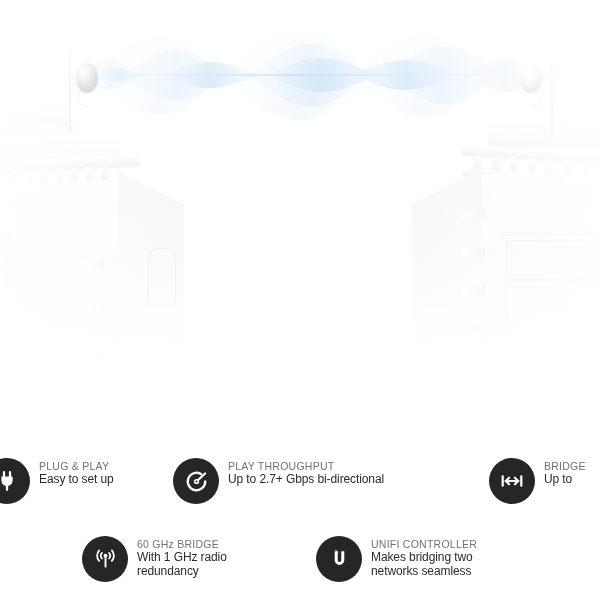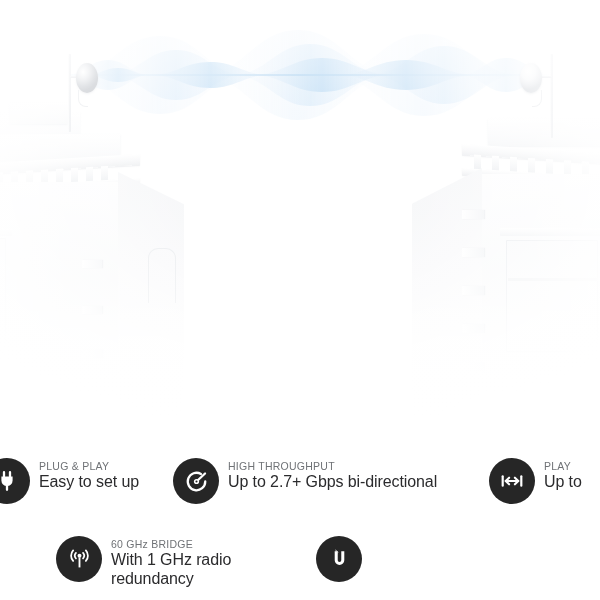--- a/index.html
+++ b/index.html
@@ -182,34 +182,34 @@
     white-space: nowrap;
   }
   .feat-label {
     font-size: 10.5px;
     letter-spacing: 0.25px;
     color: #6f7276;
     line-height: 1.25;
     font-weight: 400;
   }
   .feat-value {
-    font-size: 16px;
+    font-size: 12px;
     color: #2b2b2d;
     line-height: 1.16;
     font-weight: 400;
     letter-spacing: -0.1px;
     white-space: pre-line;
   }
 
   
   .feat-plug       { left: -16px;  top: 10px; }
   .feat-throughput { left: 173px;  top: 10px; }
   .feat-range      { left: 489px;  top: 10px; }
   
-  .feat-bridge     { left: 56px;   top: 88px; }
+  .feat-bridge     { left: 82px;   top: 88px; }
   .feat-unifi      { left: 316px;  top: 88px; }
 </style>
 </head>
 <body>
 
 <div class="hero">
 
   <div class="building" style="left:-30px; top:110px; width:300px; height:330px;">
 
     <div class="roofbox" style="left:10px; top:2px; width:100px; height:36px; border-radius:2px;"></div>
@@ -383,36 +383,36 @@
   <div class="feat feat-throughput">
     <div class="feat-icon">
       <svg width="25" height="25" viewBox="0 0 24 24" fill="none">
         <path d="M20.4 12a8.4 8.4 0 1 1-4.1-7.2" stroke="#fff" stroke-width="2.2" stroke-linecap="round"></path>
         <path d="M12 12 20.2 4.3" stroke="#fff" stroke-width="2.2" stroke-linecap="round"></path>
         <circle cx="12" cy="12" r="2.5" fill="#fff"></circle>
         <circle cx="12" cy="12" r="1.0" fill="#262626"></circle>
       </svg>
     </div>
     <div class="feat-text">
-      <div class="feat-label">HIGH THROUGHPUT</div>
+      <div class="feat-label">PLAY THROUGHPUT</div>
       <div class="feat-value">Up to 2.7+ Gbps bi-directional</div>
     </div>
   </div>
 
   <div class="feat feat-range">
     <div class="feat-icon">
       <svg width="26" height="26" viewBox="0 0 26 26" fill="none">
         <rect x="2.6" y="7.2" width="2.2" height="11.6" rx="1.1" fill="#fff"></rect>
         <rect x="21.2" y="7.2" width="2.2" height="11.6" rx="1.1" fill="#fff"></rect>
         <path d="M6.8 13h12.4" stroke="#fff" stroke-width="2.1" stroke-linecap="round"></path>
         <path d="M10.1 9.7 6.7 13l3.4 3.3M15.9 9.7 19.3 13l-3.4 3.3" stroke="#fff" stroke-width="2.1" stroke-linecap="round" stroke-linejoin="round"></path>
       </svg>
     </div>
     <div class="feat-text">
-      <div class="feat-label">PLAY</div>
+      <div class="feat-label">BRIDGE</div>
       <div class="feat-value">Up to</div>
     </div>
   </div>
 
   <div class="feat feat-bridge">
     <div class="feat-icon">
       <svg width="25" height="25" viewBox="0 0 24 24" fill="none">
         <circle cx="12" cy="8.3" r="1.9" fill="#fff"></circle>
         <path d="M11.1 10v9.6h1.8V10" fill="#fff"></path>
         <path d="M8.6 5.6a4.1 4.1 0 0 0 0 5.4M15.4 5.6a4.1 4.1 0 0 1 0 5.4" stroke="#fff" stroke-width="1.7" stroke-linecap="round"></path>
@@ -426,15 +426,20 @@
     </div>
   </div>
 
   <div class="feat feat-unifi">
     <div class="feat-icon">
       <svg width="25" height="25" viewBox="0 0 24 24" fill="none">
         <path d="M7.4 4.1v8.6a4.6 4.6 0 0 0 9.2 0V4.1h-2.9v8.5a1.7 1.7 0 0 1-3.4 0V4.1H7.4Z" fill="#fff"></path>
         <path d="M8.3 3.0c.9.5 1.6 1.2 2.1 2.1M8.0 5.1c.7.3 1.3.8 1.7 1.4" stroke="#fff" stroke-width="0.85" stroke-linecap="round" opacity="0.85"></path>
       </svg>
     </div>
+    <div class="feat-text">
+      <div class="feat-label">UNIFI CONTROLLER</div>
+      <div class="feat-value">Makes bridging two
+networks seamless</div>
+    </div>
   </div>
 
 </div>
 
 </body></html>

